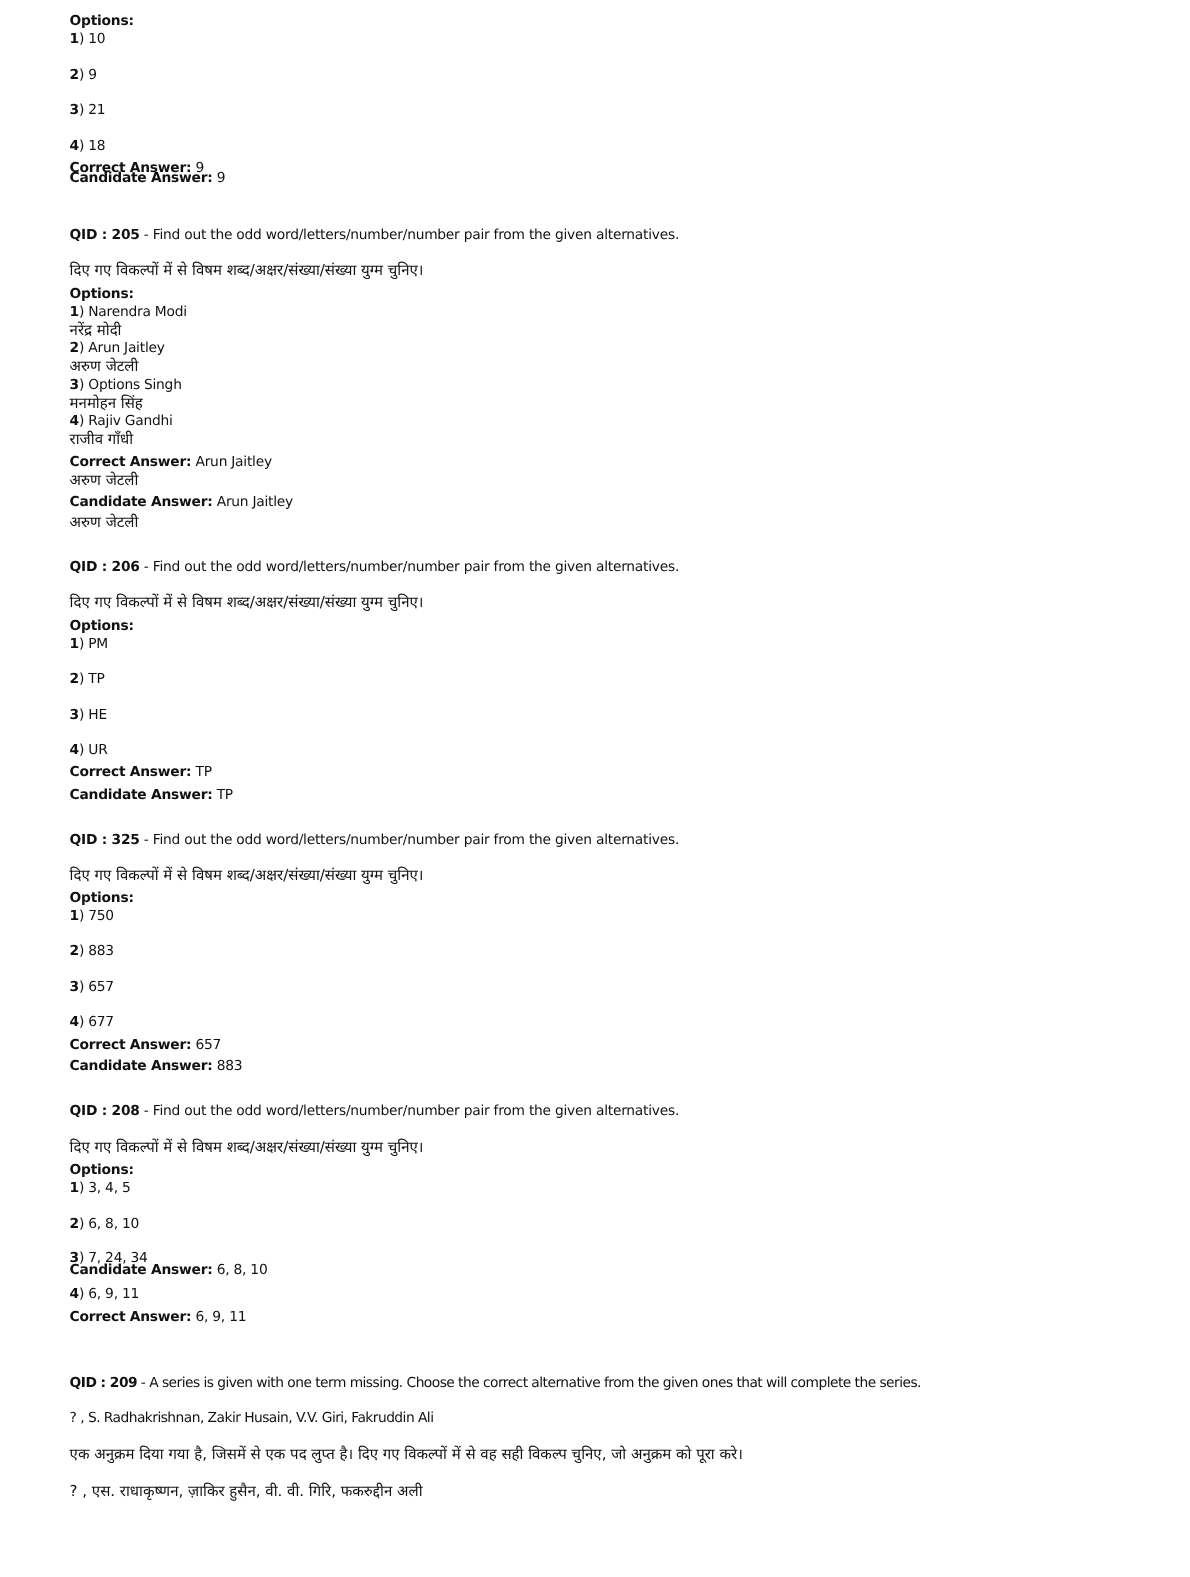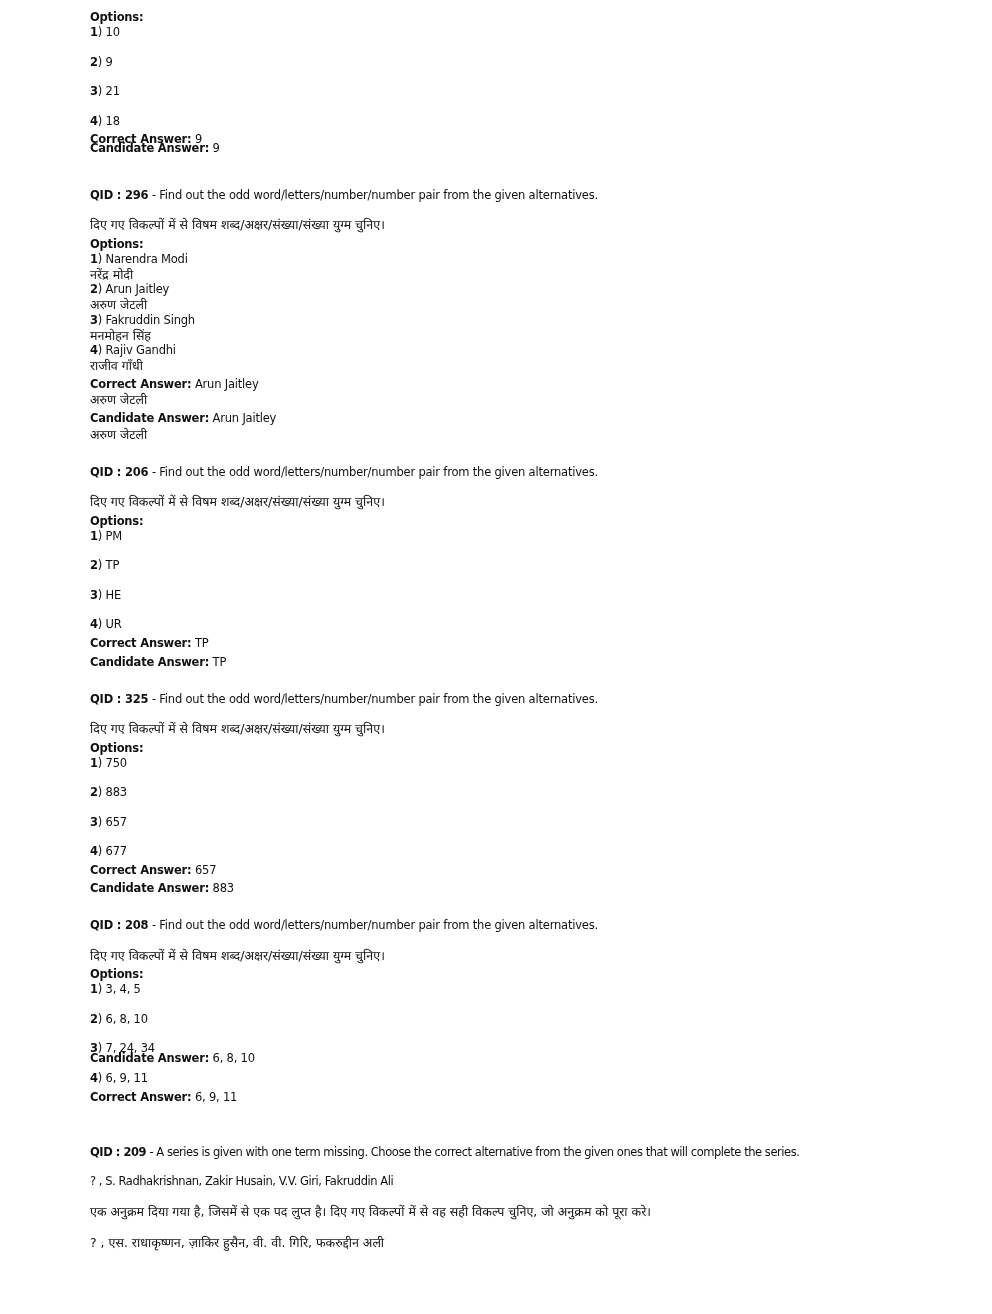--- a/index.html
+++ b/index.html
@@ -3,48 +3,48 @@
 <meta charset="utf-8">
 <style>
   html, body { margin: 0; padding: 0; background: #ffffff; }
   body {
     width: 992px; height: 1314px; position: relative; overflow: hidden;
     font-family: "DejaVu Sans", sans-serif;
     font-size: 11.5px; color: #111111;
   }
   .ln {
     position: absolute; left: 58px; white-space: nowrap;
-    line-height: 15px; letter-spacing: -0.2px; margin-left: 32px;
+    line-height: 15px; letter-spacing: -0.2px;
   }
   .b { font-weight: bold; }
   .hi { font-size: 12.5px; letter-spacing: 0; }
   .cond { letter-spacing: -0.45px; text-align: center; }
 </style>
 </head>
 <body>
 
 <div>
   <div class="ln b" style="top:10px">Options:</div>
   <div class="ln" style="top:25px"><span class="b">1</span>) <span>10</span></div>
   <div class="ln" style="top:55px"><span class="b">2</span>) <span>9</span></div>
   <div class="ln" style="top:84px"><span class="b">3</span>) <span>21</span></div>
   <div class="ln" style="top:114px"><span class="b">4</span>) <span>18</span></div>
   <div class="ln" style="top:132px"><span class="b">Correct Answer:</span> <span>9</span></div>
   <div class="ln" style="top:141px"><span class="b">Candidate Answer:</span> <span>9</span></div>
 </div>
 
 <div>
-  <div class="ln" style="top:188px"><span class="b"><span>QID : </span><span>296</span></span><span> - </span><span>Find out the odd word/letters/number/number pair from the given alternatives.</span></div>
+  <div class="ln" style="top:188px"><span class="b"><span>QID : </span><span>205</span></span><span> - </span><span>Find out the odd word/letters/number/number pair from the given alternatives.</span></div>
   <div class="ln hi" style="top:217px">दिए गए विकल्पों में से विषम शब्द/अक्षर/संख्या/संख्या युग्म चुनिए।</div>
   <div class="ln b" style="top:237px">Options:</div>
   <div class="ln" style="top:252px"><span class="b">1</span>) <span>Narendra Modi</span></div>
   <div class="ln hi" style="top:267px">नरेंद्र मोदी</div>
   <div class="ln" style="top:282px"><span class="b">2</span>) <span>Arun Jaitley</span></div>
   <div class="ln hi" style="top:297px">अरुण जेटली</div>
-  <div class="ln" style="top:313px"><span class="b">3</span>) <span>Fakruddin Singh</span></div>
+  <div class="ln" style="top:313px"><span class="b">3</span>) <span>Options Singh</span></div>
   <div class="ln hi" style="top:328px">मनमोहन सिंह</div>
   <div class="ln" style="top:343px"><span class="b">4</span>) <span>Rajiv Gandhi</span></div>
   <div class="ln hi" style="top:358px">राजीव गाँधी</div>
   <div class="ln" style="top:377px"><span class="b">Correct Answer:</span> <span>Arun Jaitley</span></div>
   <div class="ln hi" style="top:392px">अरुण जेटली</div>
   <div class="ln" style="top:411px"><span class="b">Candidate Answer:</span> <span>Arun Jaitley</span></div>
   <div class="ln hi" style="top:427px">अरुण जेटली</div>
 </div>
 
 <div>

